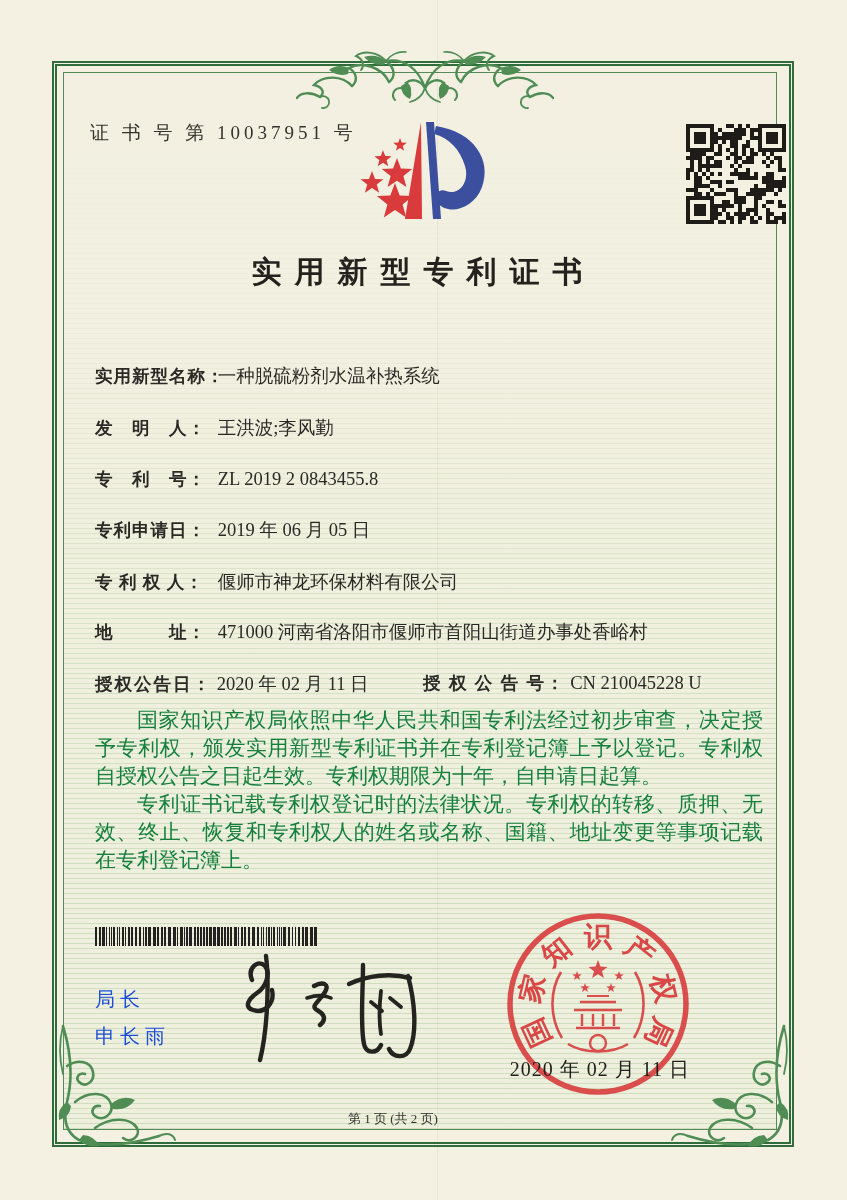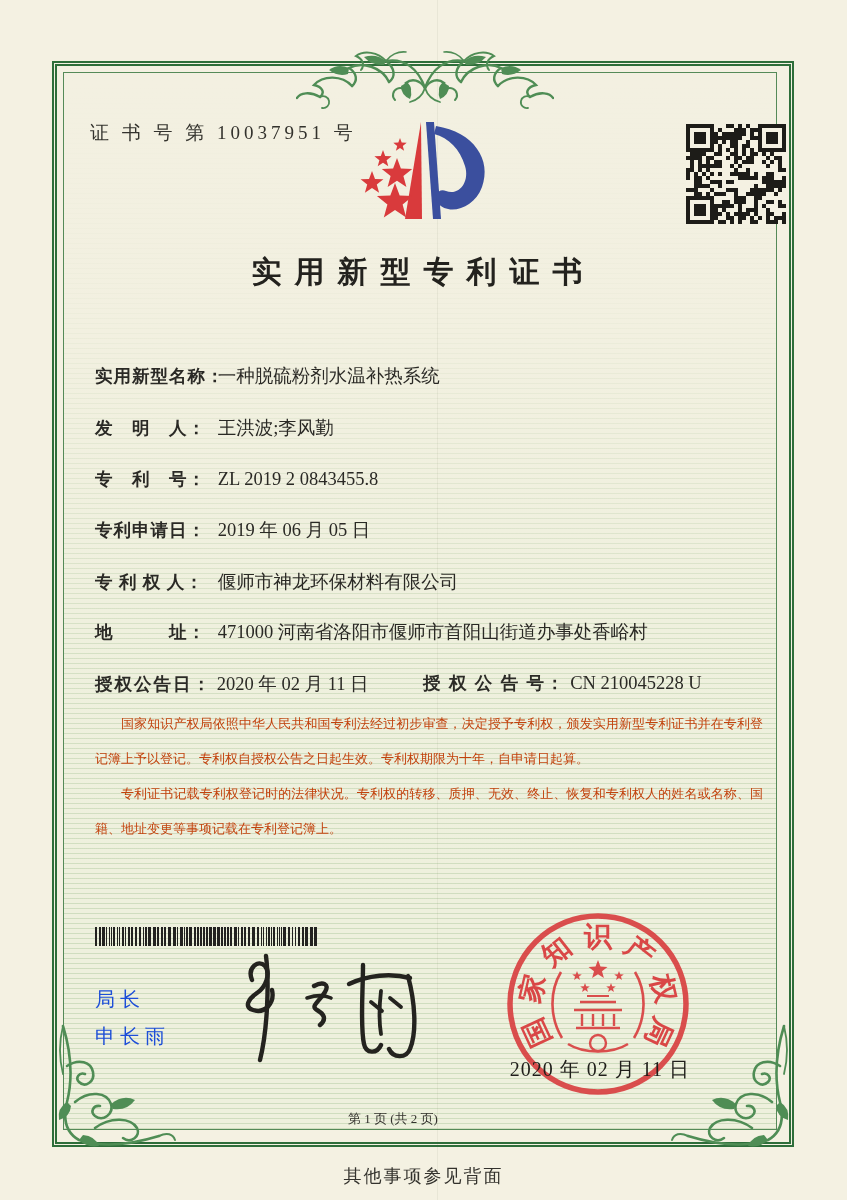--- a/index.html
+++ b/index.html
@@ -43,21 +43,21 @@
   }
 
   .field{position:absolute;left:95px;width:680px;font-size:18.5px;white-space:nowrap;}
   .field .lbl{display:inline-block;width:118px;font-size:17.5px;font-weight:600;letter-spacing:1px;color:#2a2925;vertical-align:baseline;}
   .field .val{color:#2a2925;}
   .f0{top:363px}.f1{top:415px}.f2{top:467px}.f3{top:517px}.f4{top:569px}.f5{top:619px}
   .grant-row{position:absolute;left:95px;top:671px;width:680px;font-size:18.5px;white-space:nowrap;}
   .grant-row .lbl{font-size:17.5px;font-weight:600;letter-spacing:2px;}
   .grant-no{position:absolute;left:328px;top:0;}
 
-  .body-text{position:absolute;left:95px;top:706px;width:668px;font-size:13px;line-height:35px;color:#c2410c;}
+  .body-text{position:absolute;left:95px;top:706px;width:668px;font-size:21px;line-height:28px;color:#15803d;}
   .body-text p{margin:0;text-indent:2em;text-align:justify;}
 
   .barcode{position:absolute;left:95px;top:927px;width:226px;height:19px;}
 
   .signer{position:absolute;left:95px;font-family:"Liberation Sans","DejaVu Sans",sans-serif;
           font-size:20px;letter-spacing:5px;color:#1d4ed8;}
   .signer.t{top:986px}.signer.n{top:1023px}
   .signature{position:absolute;left:222px;top:948px;width:215px;height:118px;}
 
   .seal{position:absolute;left:504px;top:910px;width:188px;height:188px;}
@@ -585,15 +585,14 @@
         <span style="transform: rotate(-38.3333deg) translateY(-67px);">知</span>
         <span style="transform: rotate(0deg) translateY(-67px);">识</span>
         <span style="transform: rotate(38.3333deg) translateY(-67px);">产</span>
         <span style="transform: rotate(76.6667deg) translateY(-67px);">权</span>
         <span style="transform: rotate(115deg) translateY(-67px);">局</span>
       </div>
   </div>
   <div class="seal-date">2020 年 02 月 11 日</div>
 
   <div class="page-no">第 1 页 (共 2 页)</div>
-  <div class="back-note">其他事项参见背面</div>
 
 </div>
 
 </body></html>

